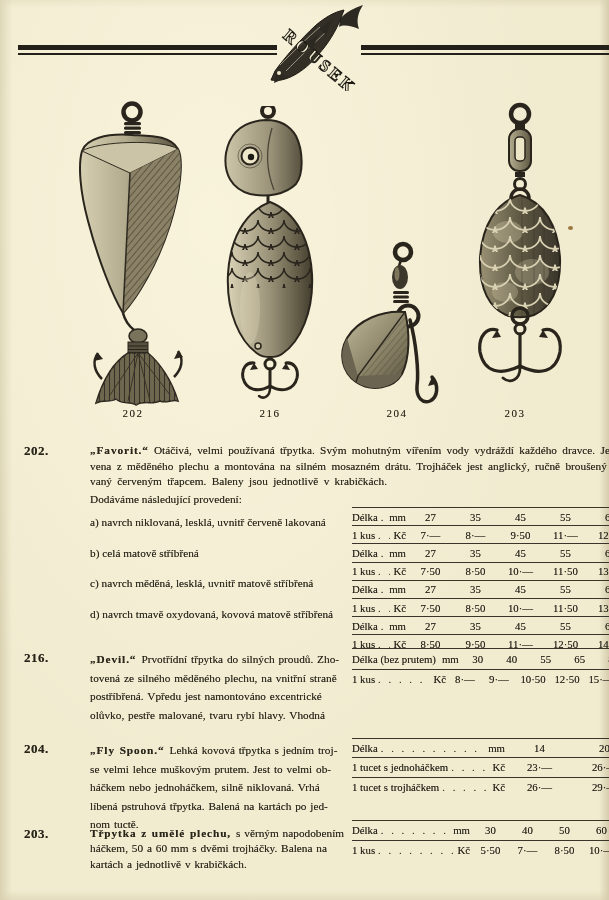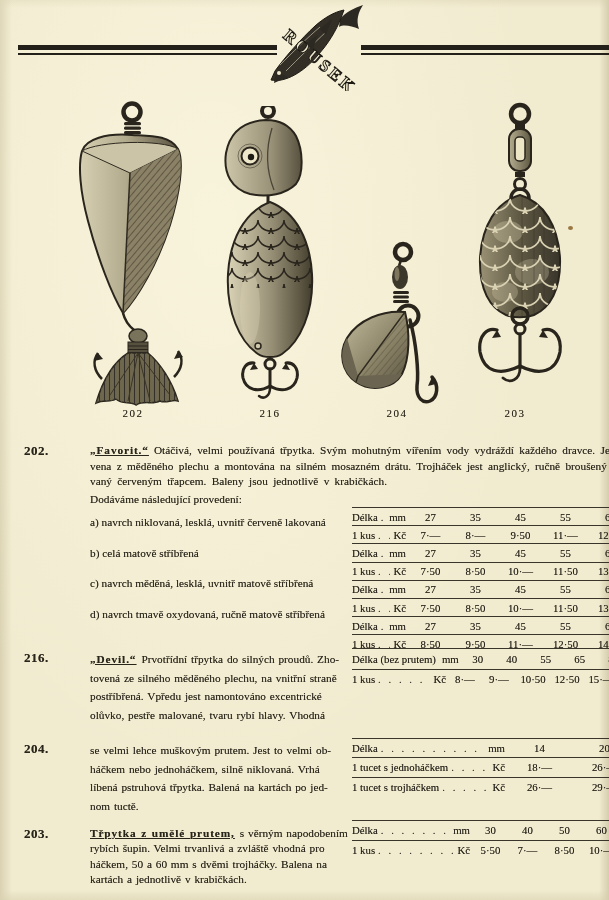--- a/index.html
+++ b/index.html
@@ -31,21 +31,21 @@
   .lure-203{left:450px;top:100px;}
   .fig-labels{position:absolute;left:0;top:407px;width:609px;height:16px;font-size:11px;letter-spacing:1.5px;color:#2f2b20;padding-left:20px;}
   .fig-labels span{position:absolute;width:48px;text-align:center;}
   .fig-labels span:nth-of-type(1){left:109px;}
   .fig-labels span:nth-of-type(2){left:246px;}
   .fig-labels span:nth-of-type(3){left:373px;}
   .fig-labels span:nth-of-type(4){left:491px;}
   
   .sec-num{position:absolute;left:24px;font-weight:bold;font-size:13px;letter-spacing:.5px;}
   .n202{top:443px;} .n216{top:650px;} .n204{top:741px;} .n203{top:826px;}
-  .lead{font-weight:bold;letter-spacing:.9px;margin-right:5px;text-decoration:underline;}
+  .lead{font-weight:bold;letter-spacing:.9px;margin-right:5px;}
   .pline{white-space:nowrap;overflow:hidden;}
   .para-202{position:absolute;left:90px;top:443px;width:519px;font-size:11.3px;line-height:15.7px;word-spacing:2.5px;}
   .subhead{position:absolute;left:90px;top:493px;font-size:11.3px;}
   .variants{position:absolute;left:90px;top:516px;width:280px;font-size:11.3px;}
   .variants > div{height:30.6px;white-space:nowrap;}
   .sec-text{position:absolute;left:90px;width:268px;font-size:11.3px;white-space:nowrap;overflow:hidden;word-spacing:1px;}
   .txt-216{top:650px;line-height:18.6px;height:95px;}
   .txt-204{top:741px;line-height:18.6px;height:95px;}
   .txt-203{top:826px;line-height:15.3px;height:78px;}
   
@@ -261,21 +261,21 @@
     <div class="pline"><span class="lead">„Favorit.“</span><span>Otáčivá, velmi používaná třpytka. Svým mohutným vířením vody vydráždí každého dravce. Jest zhoto-</span></div>
     <div class="pline">vena z měděného plechu a montována na silném mosazném drátu.  Trojháček jest anglický, ručně broušený a masko-</div>
     <div class="pline">vaný červeným třapcem. Baleny jsou jednotlivě v krabičkách.</div>
   </div>
   <div class="subhead t">Dodáváme následující provedení:</div>
   <div class="variants t">
 
   <div>a) navrch niklovaná, lesklá, uvnitř červeně lakovaná</div>
       <div>b) celá matově stříbřená</div>
       <div>c) navrch měděná, lesklá, uvnitř matově stříbřená</div>
-      <div>d) navrch tmavě oxydovaná, ručně matově stříbřená</div>
+      <div>d) navrch tmavě oxydovaná, kovová matově stříbřená</div>
     </div>
   <div class="ptable t202 t">
 
   <div class="trow">
         <span class="tname">Délka</span>
         <span class="tdots">. . . . . . . . . . . . . . . . . . . . . . . .</span>
         <span class="tunit">mm</span>
         <span class="tvals">
           <span class="tcell">27</span>
           <span class="tcell">35</span>
@@ -400,20 +400,21 @@
           <span class="tcell">9·—</span>
           <span class="tcell">10·50</span>
           <span class="tcell">12·50</span>
           <span class="tcell">15·—</span>
         </span>
       </div>
     </div>
 
   <div class="sec-num n204 t">204.</div>
   <div class="sec-text txt-204 t">
+    <div class="pline"><span class="lead">„Fly Spoon.“</span><span>Lehká kovová třpytka s jedním troj-</span></div>
     <div class="pline">se velmi lehce muškovým prutem. Jest to velmi ob-</div>
     <div class="pline">háčkem nebo jednoháčkem, silně niklovaná.  Vrhá</div>
     <div class="pline">líbená pstruhová třpytka. Balená na kartách po jed-</div>
     <div class="pline">nom tuctě.</div>
   </div>
   <div class="ptable t204 t">
 
   <div class="trow">
         <span class="tname">Délka</span>
         <span class="tdots">. . . . . . . . . . . . . . . . . . . . . . . .</span>
@@ -421,39 +422,38 @@
         <span class="tvals">
           <span class="tcell">14</span>
           <span class="tcell">20</span>
         </span>
       </div>
       <div class="trow">
         <span class="tname">1 tucet s jednoháčkem</span>
         <span class="tdots">. . . . . . . . . . . . . . . . . . . . . . . .</span>
         <span class="tunit">Kč</span>
         <span class="tvals">
-          <span class="tcell">18·—</span>
+          <span class="tcell">23·—</span>
           <span class="tcell">26·—</span>
         </span>
       </div>
       <div class="trow">
         <span class="tname">1 tucet s trojháčkem</span>
         <span class="tdots">. . . . . . . . . . . . . . . . . . . . . . . .</span>
         <span class="tunit">Kč</span>
         <span class="tvals">
           <span class="tcell">26·—</span>
           <span class="tcell">29·—</span>
         </span>
       </div>
     </div>
 
   <div class="sec-num n203 t">203.</div>
   <div class="sec-text txt-203 t">
-    <div class="pline"><span class="lead">Třpytka z umělé prutem,</span><span>s věrným napodobením</span></div>
-    <div class="pline">rybích šupin. Velmi trvanlivá a zvláště vhodná pro</div>
+    <div class="pline"><span class="lead">Třpytka z umělé plechu,</span><span>s věrným napodobením</span></div>
     <div class="pline">háčkem, 50 a 60 mm s dvěmi trojháčky. Balena na</div>
     <div class="pline">kartách a jednotlivě v krabičkách.</div>
   </div>
   <div class="ptable t203 t">
 
   <div class="trow">
         <span class="tname">Délka</span>
         <span class="tdots">. . . . . . . . . . . . . . . . . . . . . . . .</span>
         <span class="tunit">mm</span>
         <span class="tvals">

